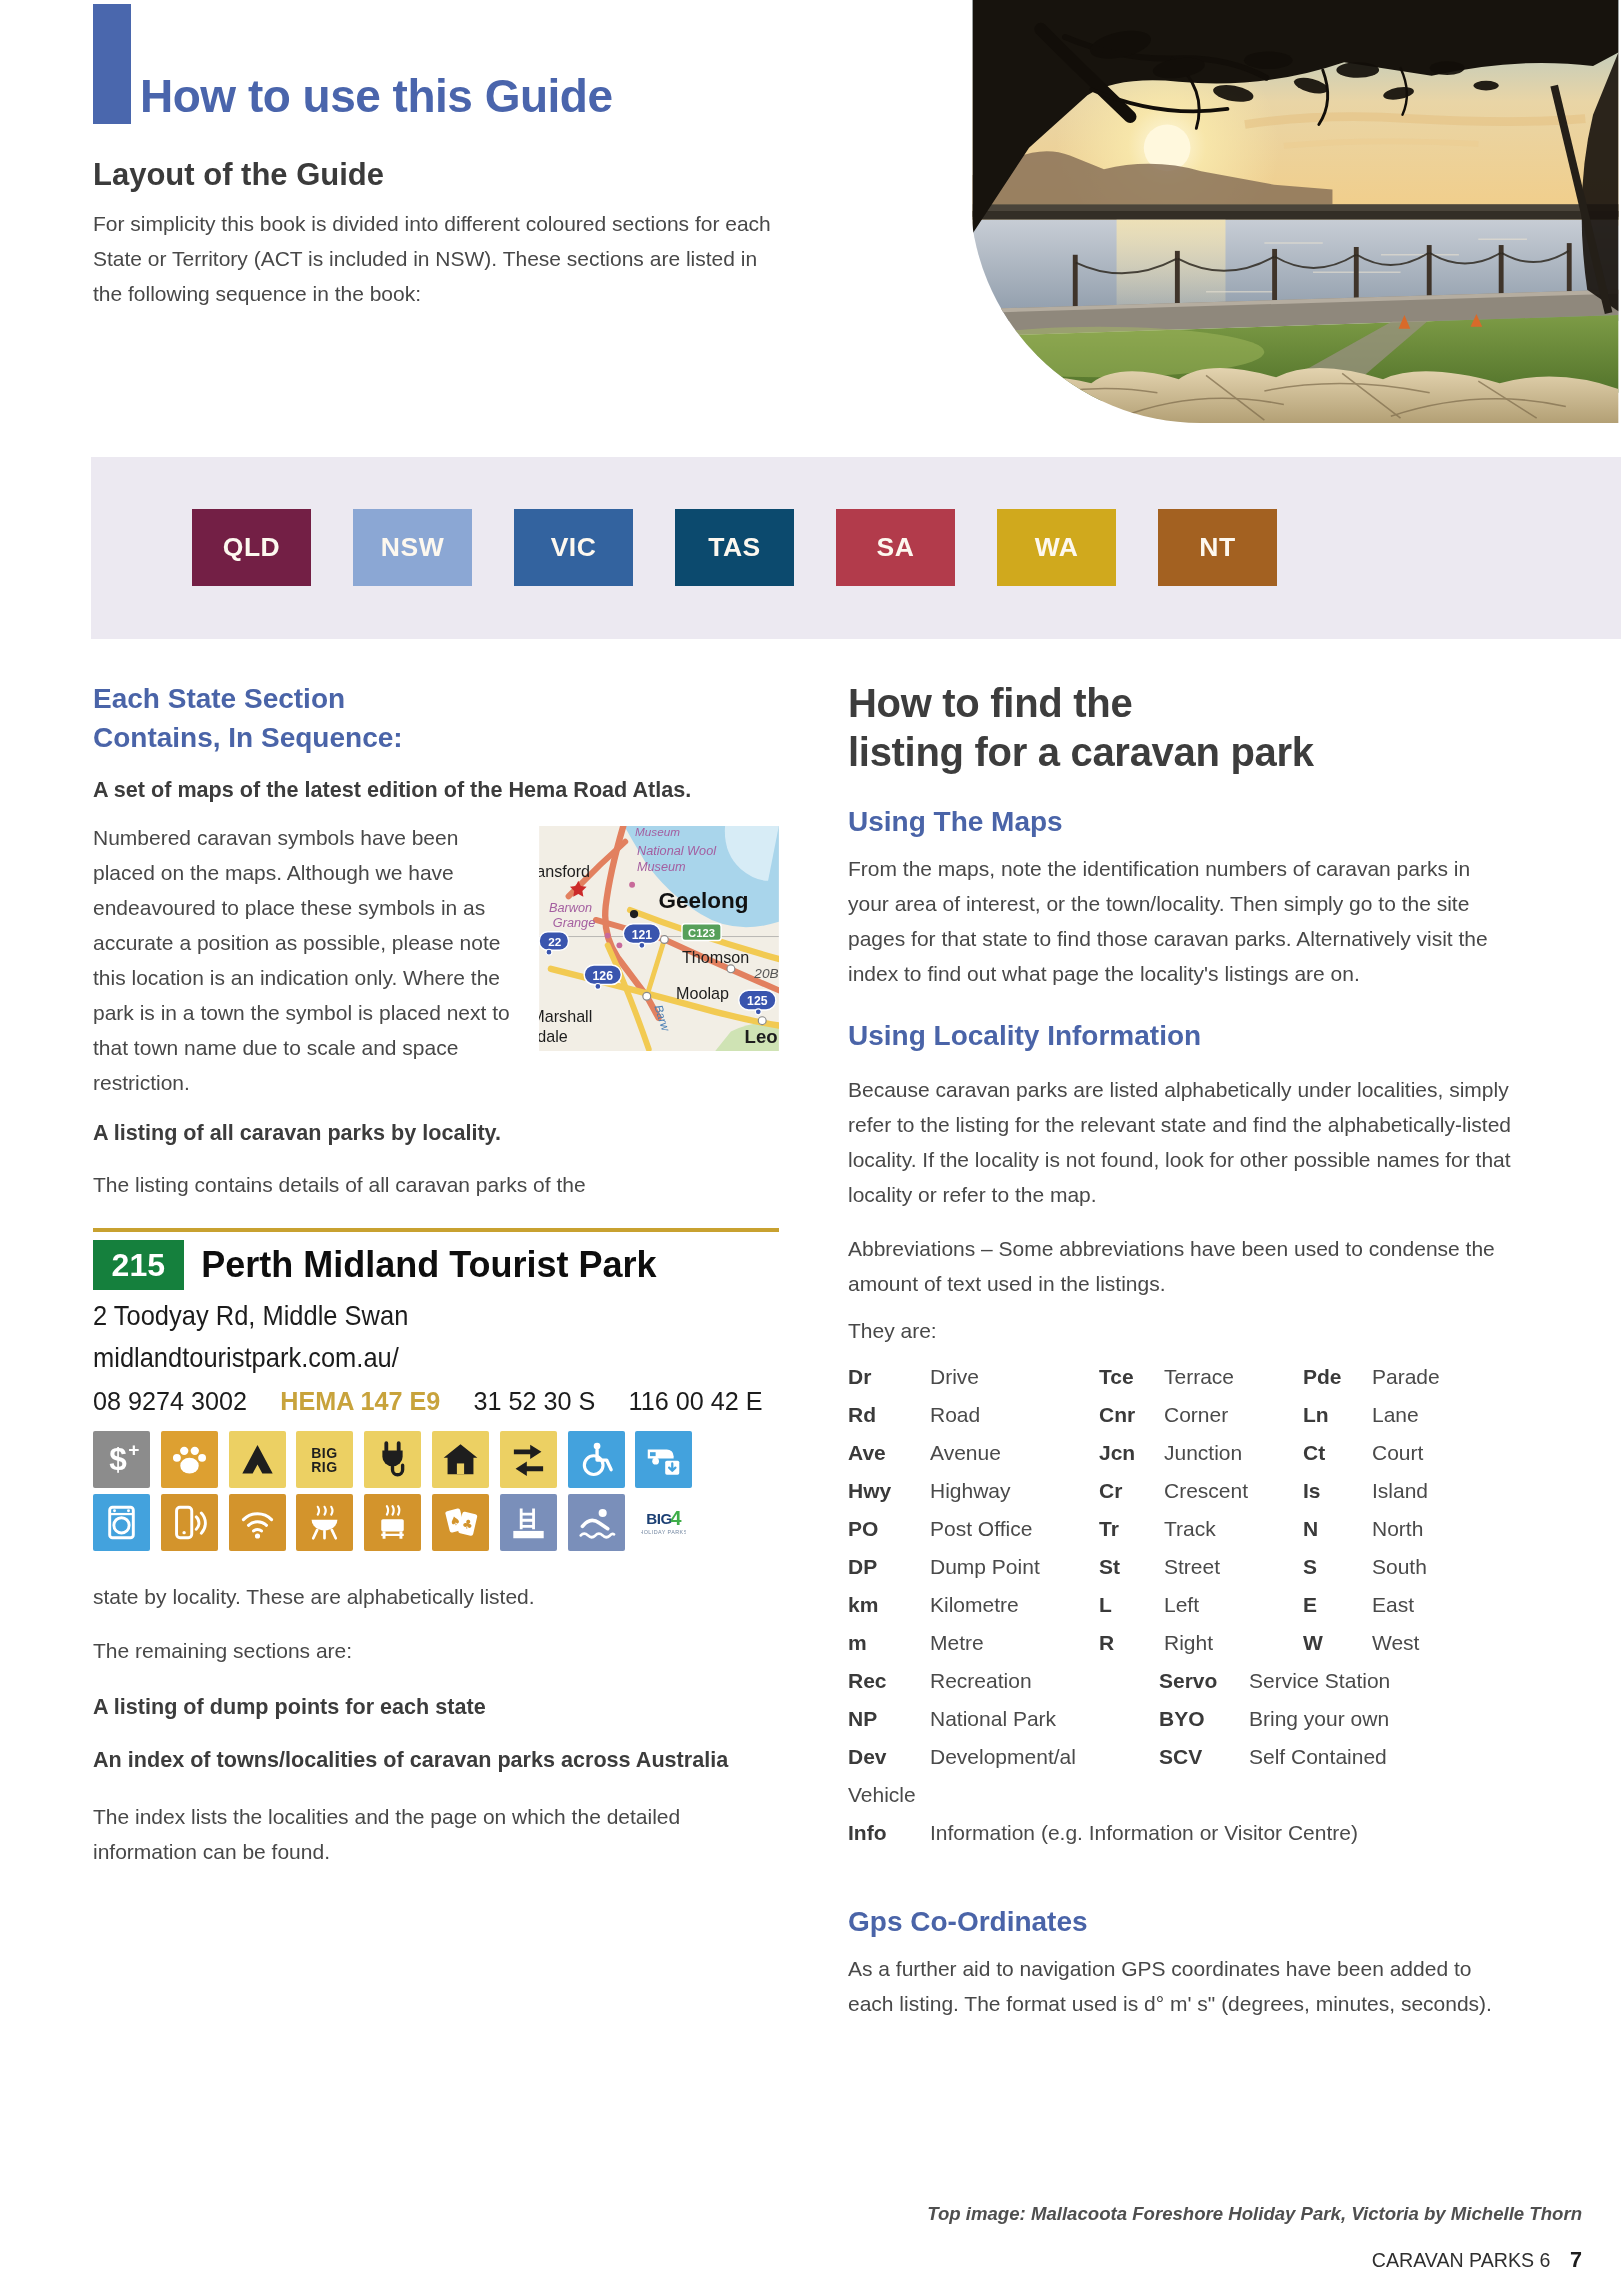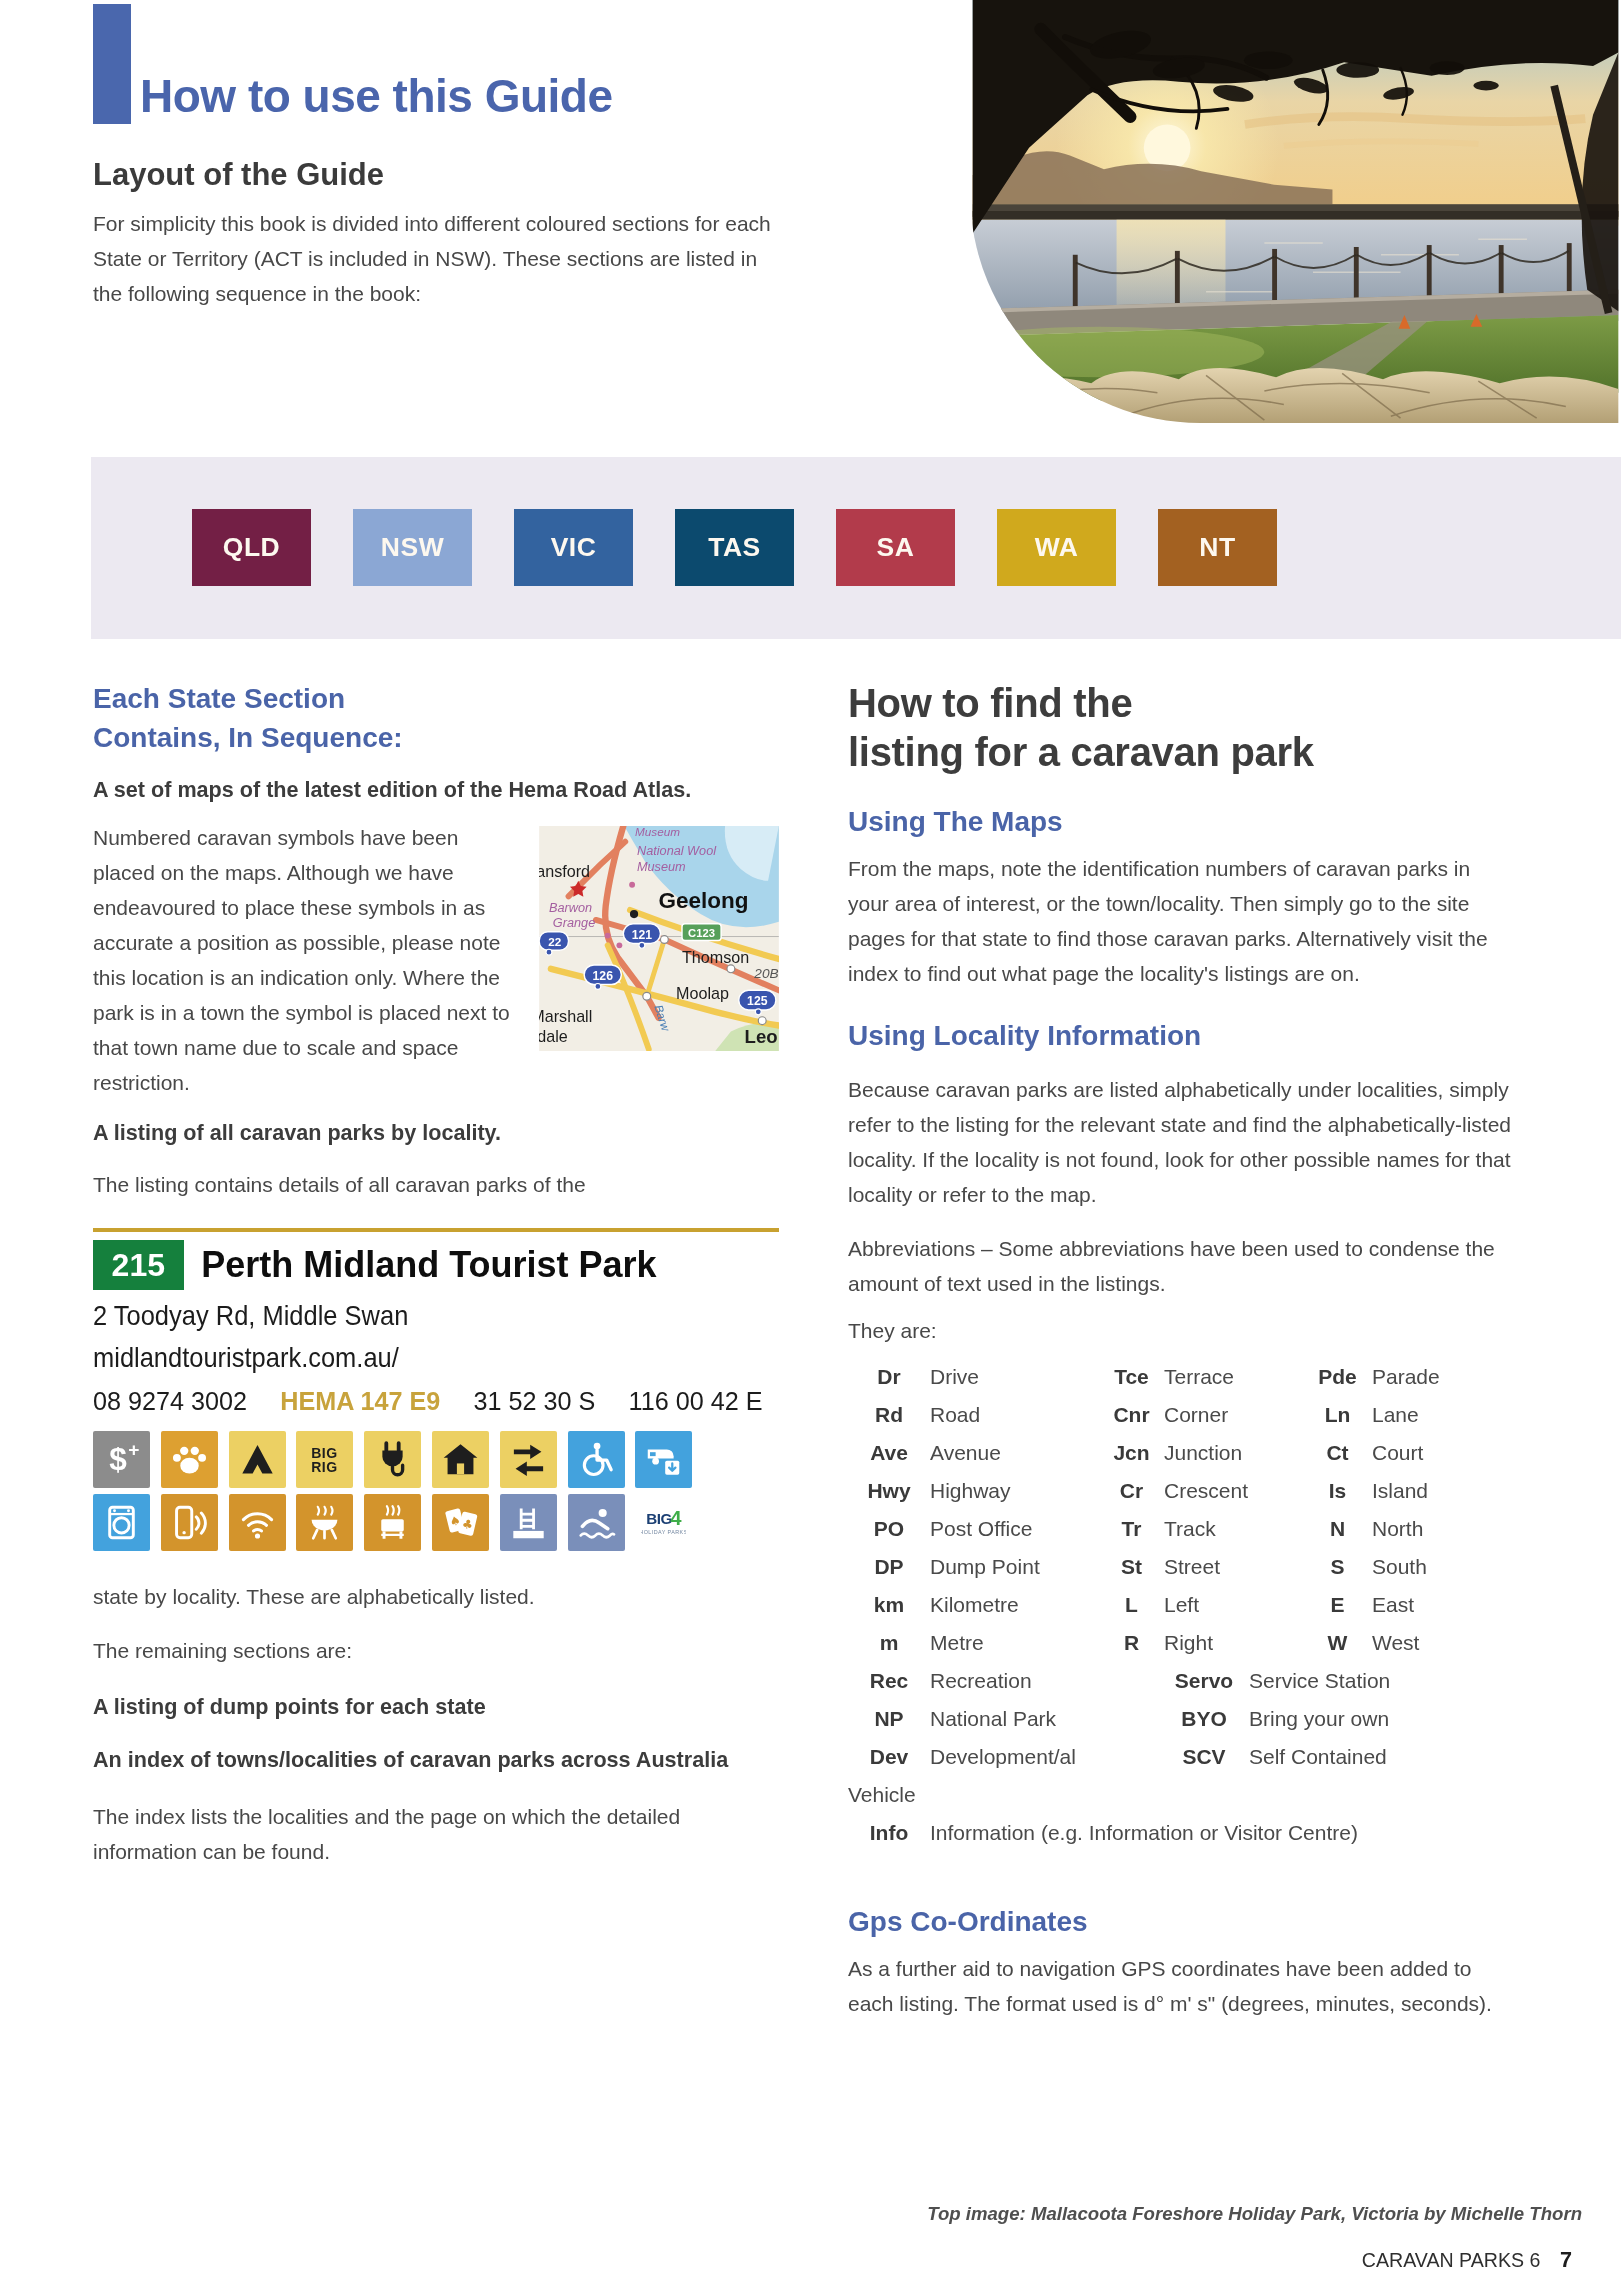--- a/index.html
+++ b/index.html
@@ -44,29 +44,29 @@
   .listing-line{font-size:27.4px;color:#1c1c1c;margin-top:9.8px;transform:scaleX(0.93);transform-origin:0 50%;white-space:nowrap;}
   .listing-meta{display:flex;gap:35px;font-size:26.5px;color:#1c1c1c;margin-top:11.8px;
                 transform:scaleX(0.95);transform-origin:0 50%;white-space:nowrap;}
   .hema{color:#c8a33c;font-weight:bold;}
   .icon-grid{margin-top:13.7px;display:grid;grid-template-columns:repeat(9,57px);grid-auto-rows:57px;gap:6.9px 10.8px;}
   .icon-tile{display:flex;align-items:center;justify-content:center;border-radius:2px;}
 
   .abbr-grid{display:grid;grid-template-columns:82px 169px 65px 139px 69px 1fr;margin-top:9.8px;}
   .abbr-grid2{display:grid;grid-template-columns:82px 229px 90px 1fr;}
   .abbr-grid span,.abbr-grid2 span,.vehicle-line,.info-row span{font-size:21px;line-height:38px;}
-  span.abbr{font-weight:bold;color:#3a3a3a;text-align:center;}
+  span.abbr{font-weight:bold;color:#3a3a3a;}
   span.term{color:#4a4a4a;}
   .vehicle-line{color:#4a4a4a;}
   .info-row{display:grid;grid-template-columns:82px 1fr;}
   h3.gps{margin-top:54px;}
 
   .footer-credit{position:absolute;right:39px;top:2203px;font-size:18.6px;font-style:italic;
                  font-weight:bold;color:#4f4f4f;}
-  .footer-page{position:absolute;right:49px;top:2247px;font-size:19.6px;color:#2e2e2e;
+  .footer-page{position:absolute;right:39px;top:2247px;font-size:19.6px;color:#2e2e2e;
                display:flex;align-items:baseline;gap:19.6px;}
   .footer-page .num{font-weight:bold;font-size:21.6px;color:#1d1d1d;}
 </style>
 </head>
 <body>
 
 <div class="page">
 
   <div class="accent-bar"></div>
   <h1 class="page-title">How to use this Guide</h1>

